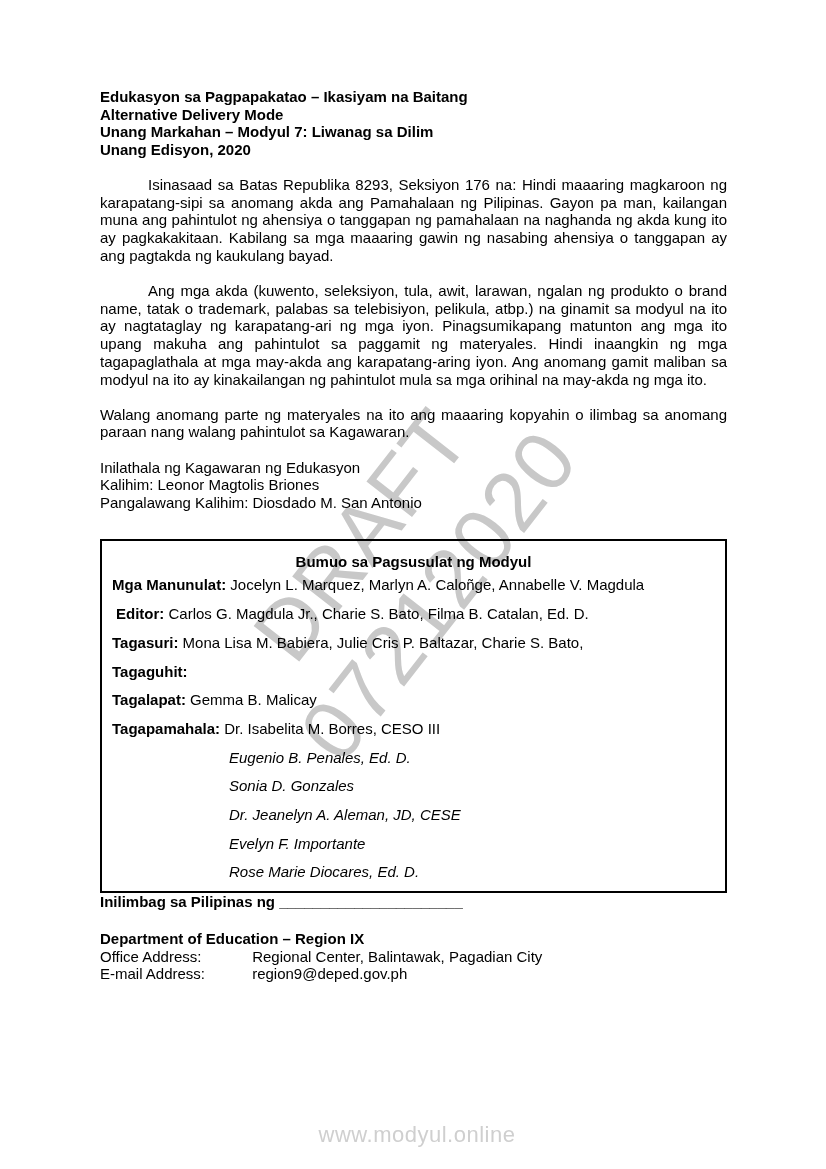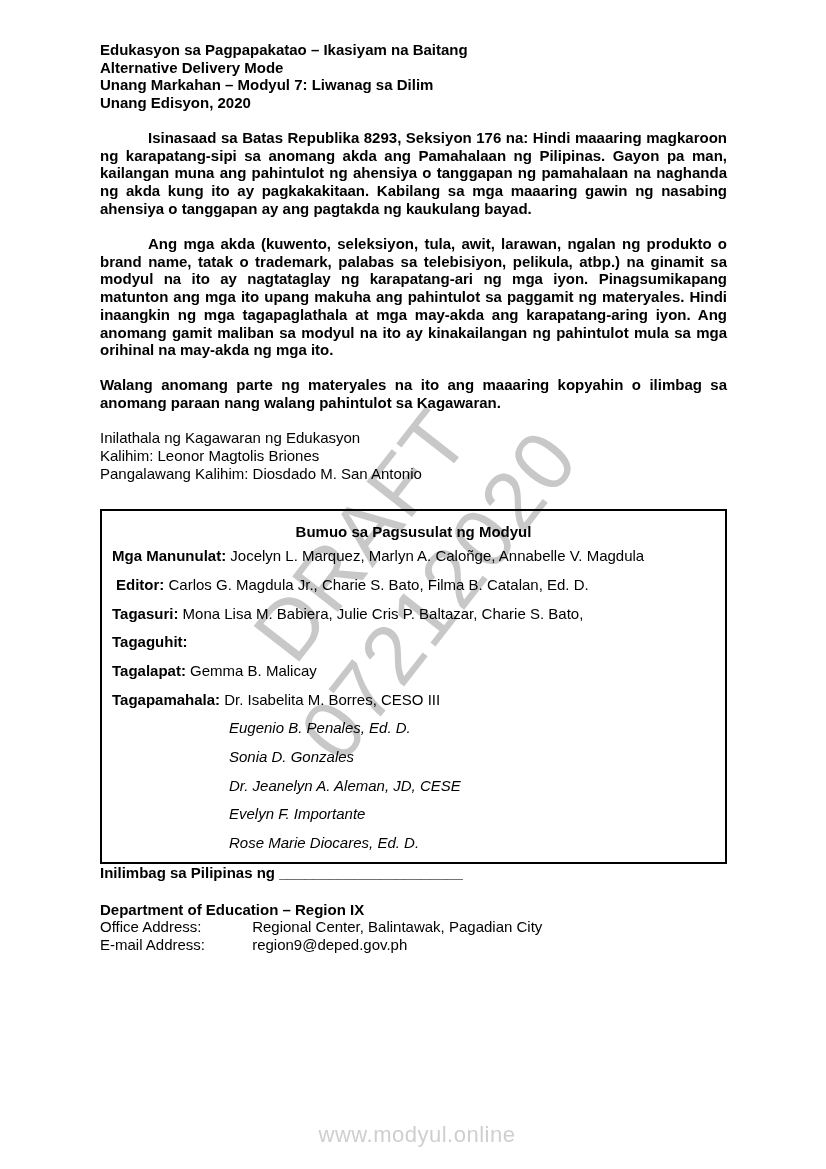--- a/index.html
+++ b/index.html
@@ -1,25 +1,25 @@
 <!DOCTYPE html>
 <html><head>
 <meta charset="utf-8">
 <style>
   html,body { margin:0; padding:0; background:#ffffff; }
   .page {
     position:relative; width:826px; height:1169px; background:#ffffff;
     font-family:"Liberation Sans", sans-serif; font-size:15px; color:#000;
     overflow:hidden;
   }
-  .content { position:relative; z-index:1; padding:41px 99px 0 100px; line-height:17.7px; }
+  .content { position:relative; z-index:1; padding:88px 99px 0 100px; line-height:17.7px; }
 
   .doc-header div { font-weight:bold; }
 
-  .para { text-align:justify; margin:0;font-weight:bold; }
+  .para { text-align:justify; margin:0; }
   .para.indent { text-indent:48px; }
   .p1 { margin-top:17px; }
   .p2 { margin-top:17.7px; }
   .p3 { margin-top:17.5px; }
 
   .publisher { margin-top:17.5px; }
 
   .team-box {
     box-sizing:border-box; width:100%; margin-top:27px;
     border:2px solid #000; background:transparent;

